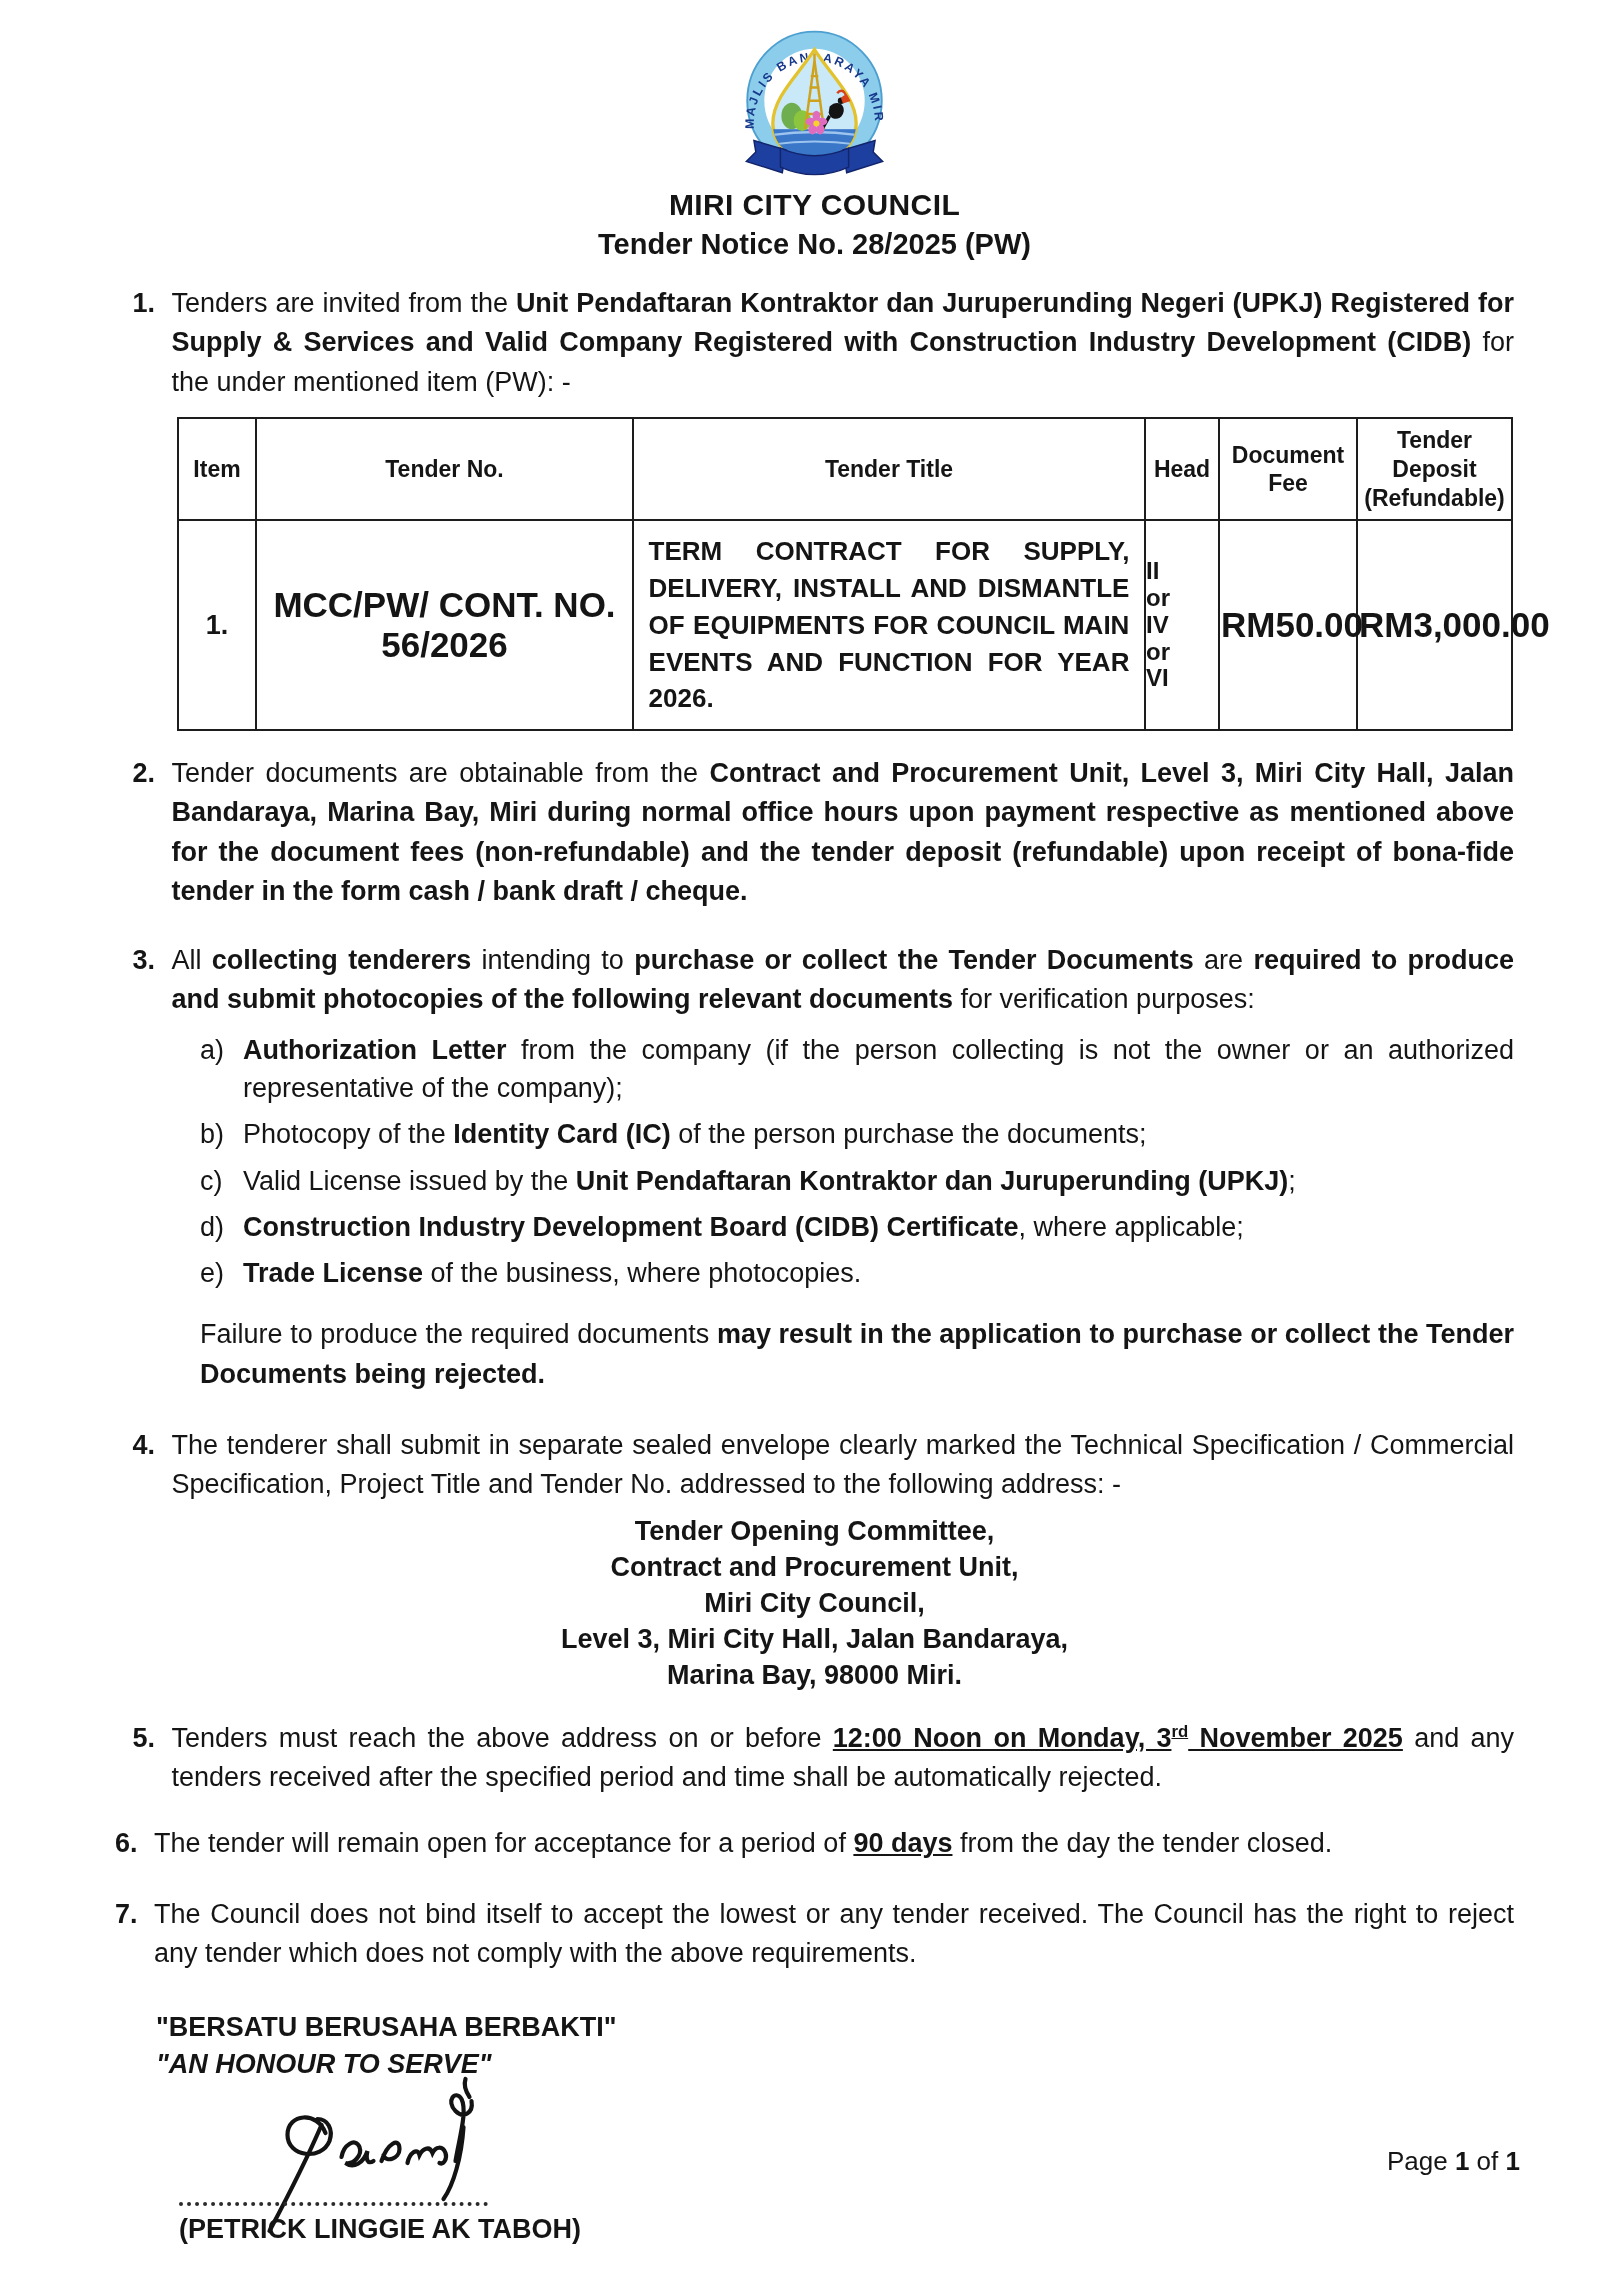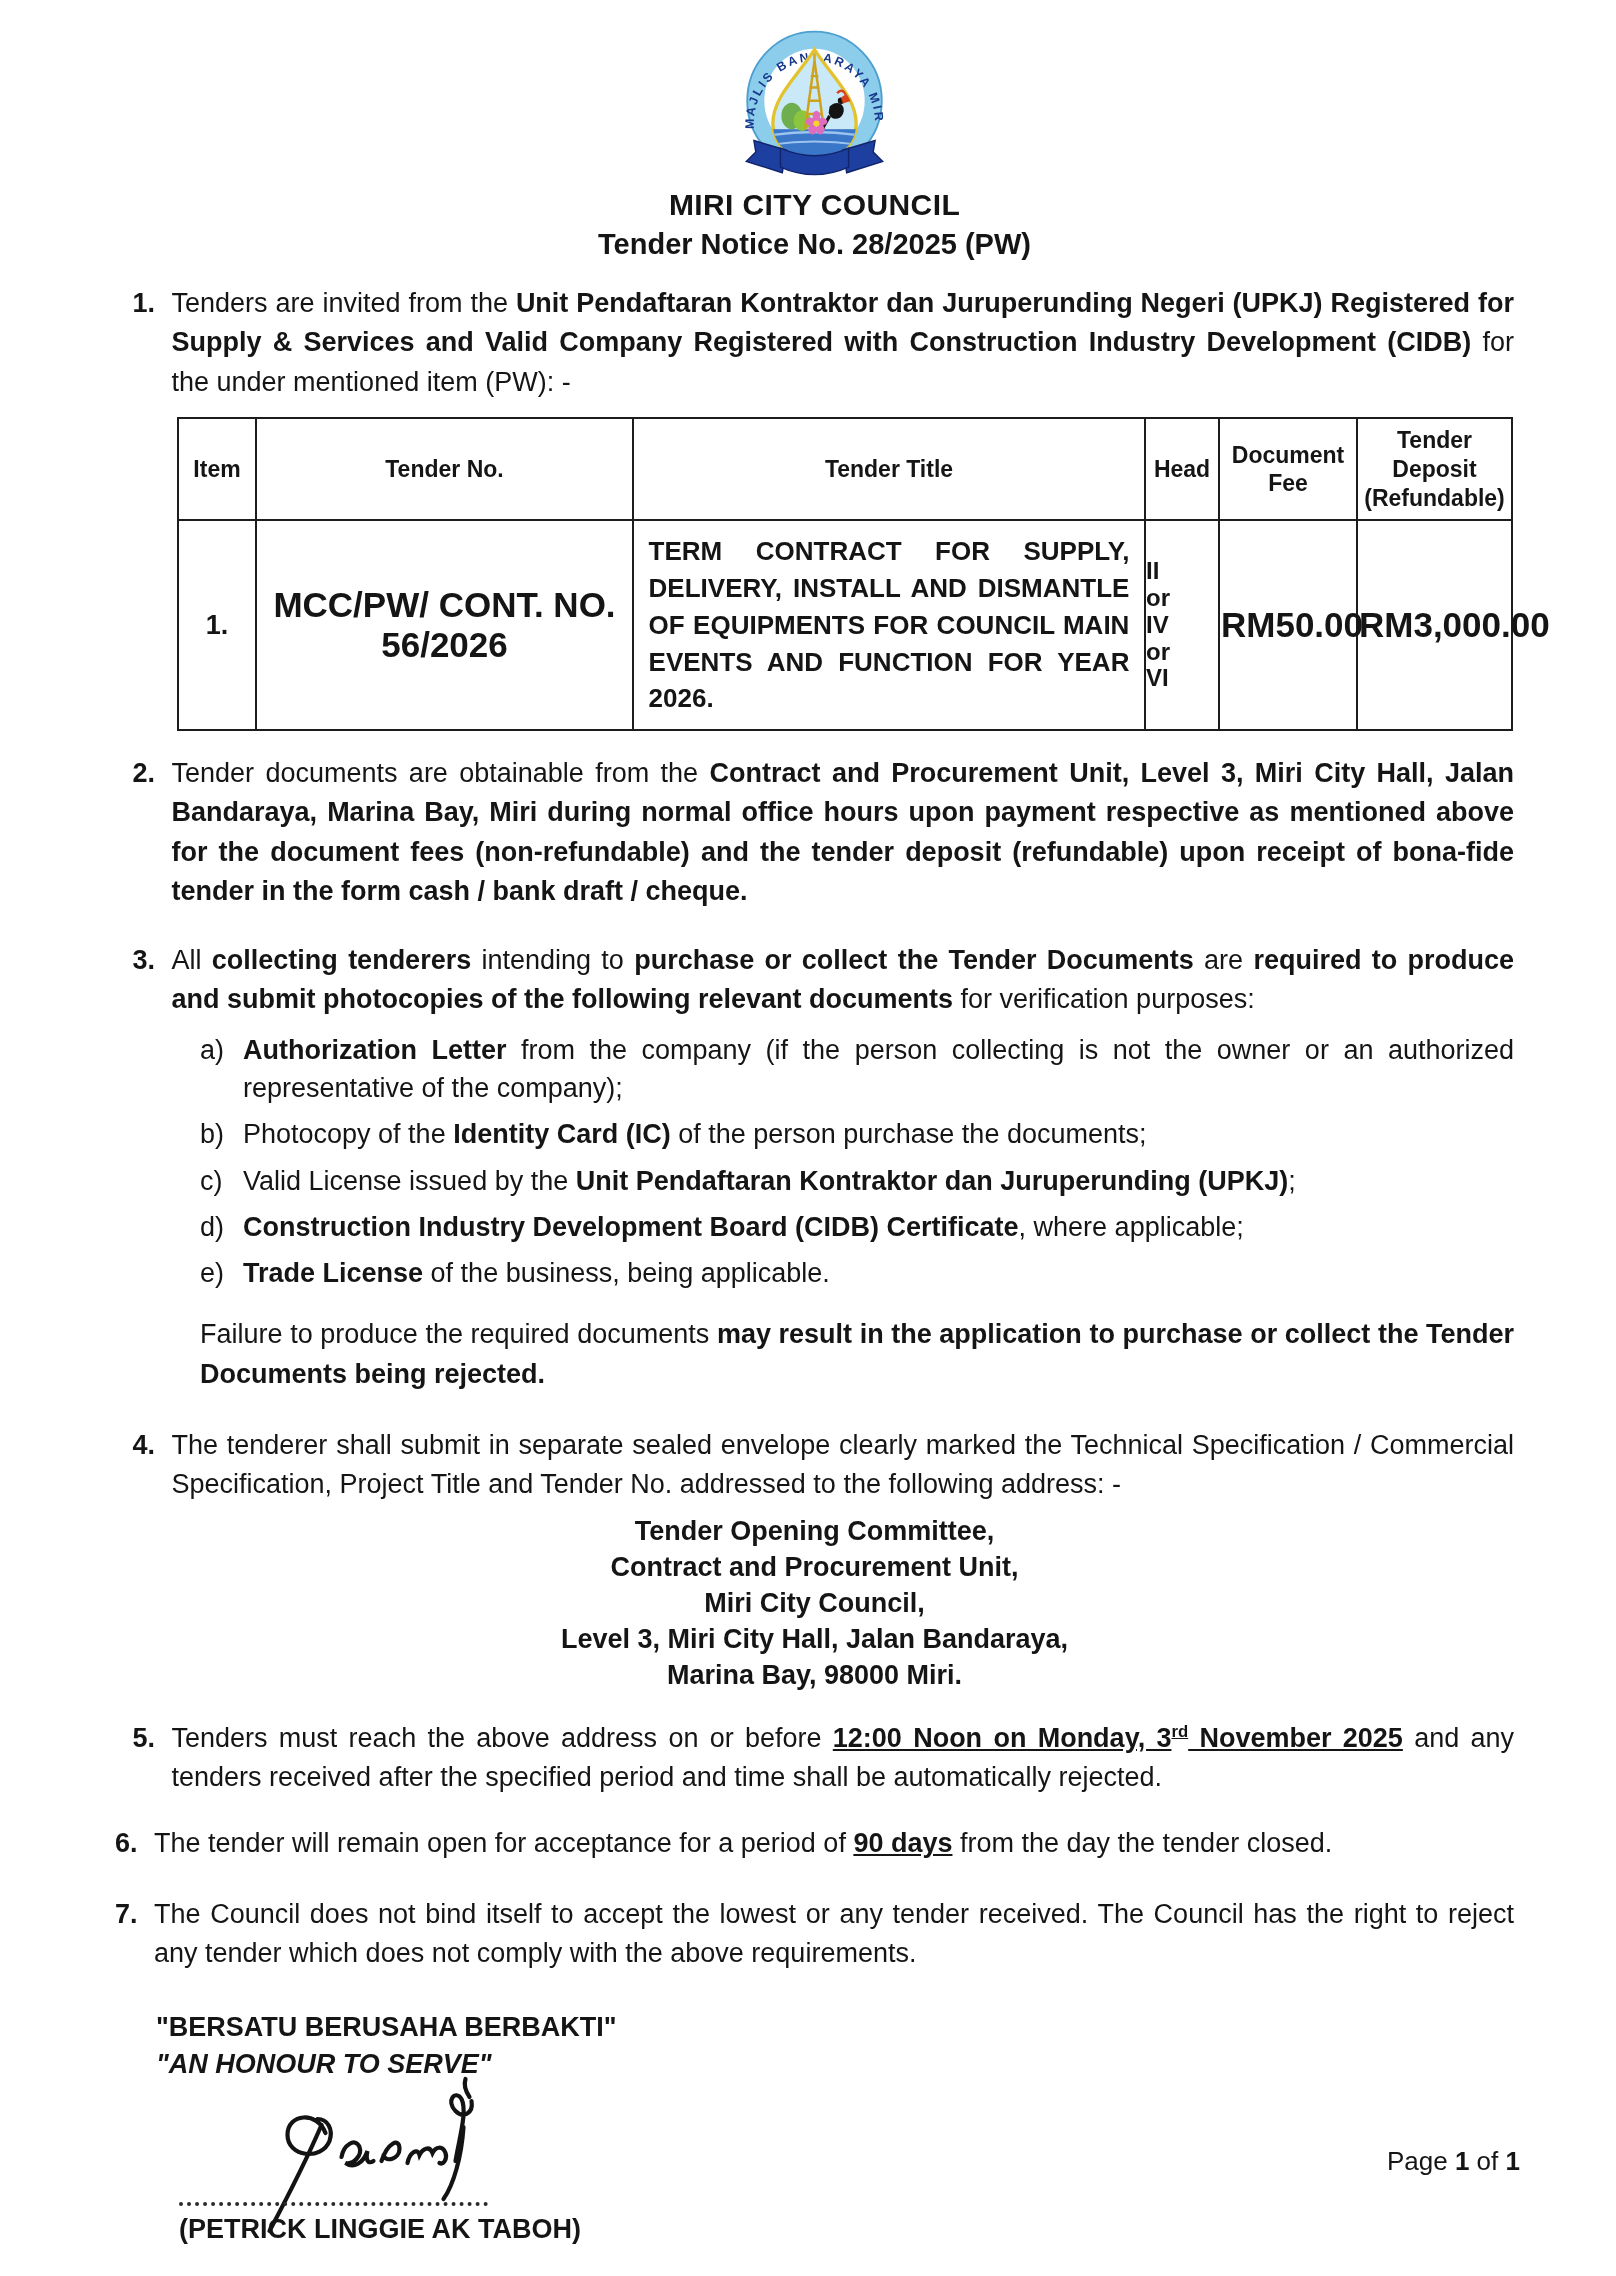--- a/index.html
+++ b/index.html
@@ -183,21 +183,21 @@
     <div class="li">
       <span class="marker">c)</span>
       <span class="litext"><span>Valid License issued by the </span><span class="b">Unit Pendaftaran Kontraktor dan Juruperunding (UPKJ)</span><span>;</span></span>
     </div>
     <div class="li">
       <span class="marker">d)</span>
       <span class="litext"><span class="b">Construction Industry Development Board (CIDB) Certificate</span><span>, where applicable;</span></span>
     </div>
     <div class="li">
       <span class="marker">e)</span>
-      <span class="litext"><span class="b">Trade License</span><span> of the business, being applicable.</span></span>
+      <span class="litext"><span class="b">Trade License</span><span> of the business, where photocopies.</span></span>
     </div>
   </div>
 
   <div class="note"><span>Failure to produce the required documents </span><span class="b">may result in the application to purchase or collect the Tender Documents being rejected.</span></div>
 
   <div class="para indent1 mt-p4">
     <span class="num">4.</span>
     <span class="ptext"><span>The tenderer shall submit in separate sealed envelope clearly marked the Technical Specification / Commercial Specification, Project Title and Tender No. addressed to the following address: -</span></span>
   </div>
 

